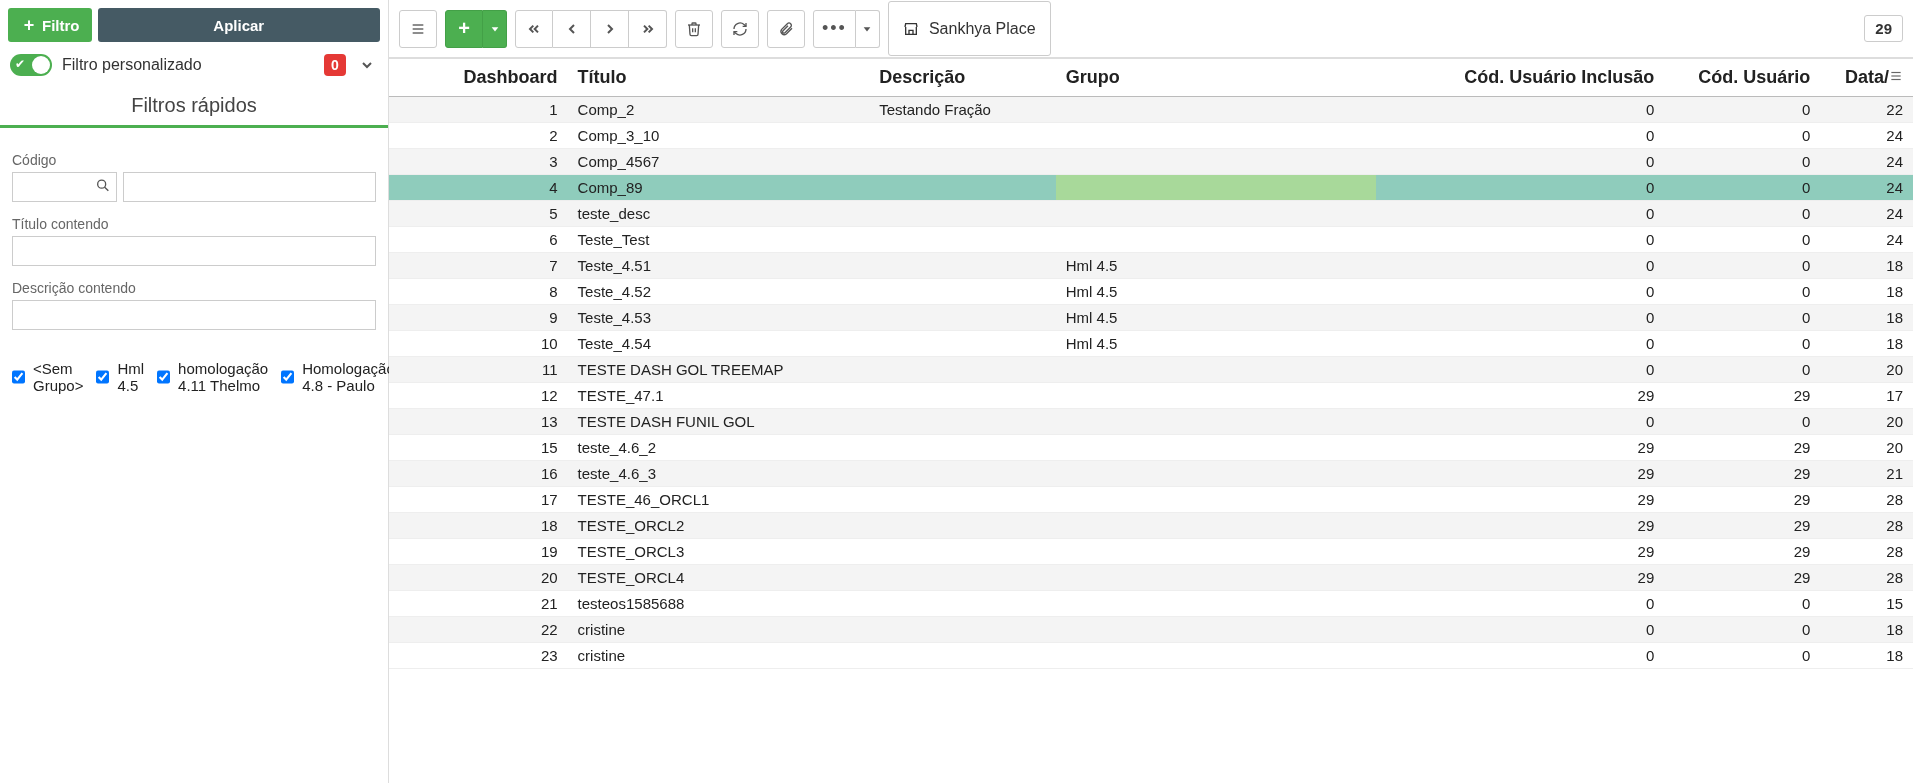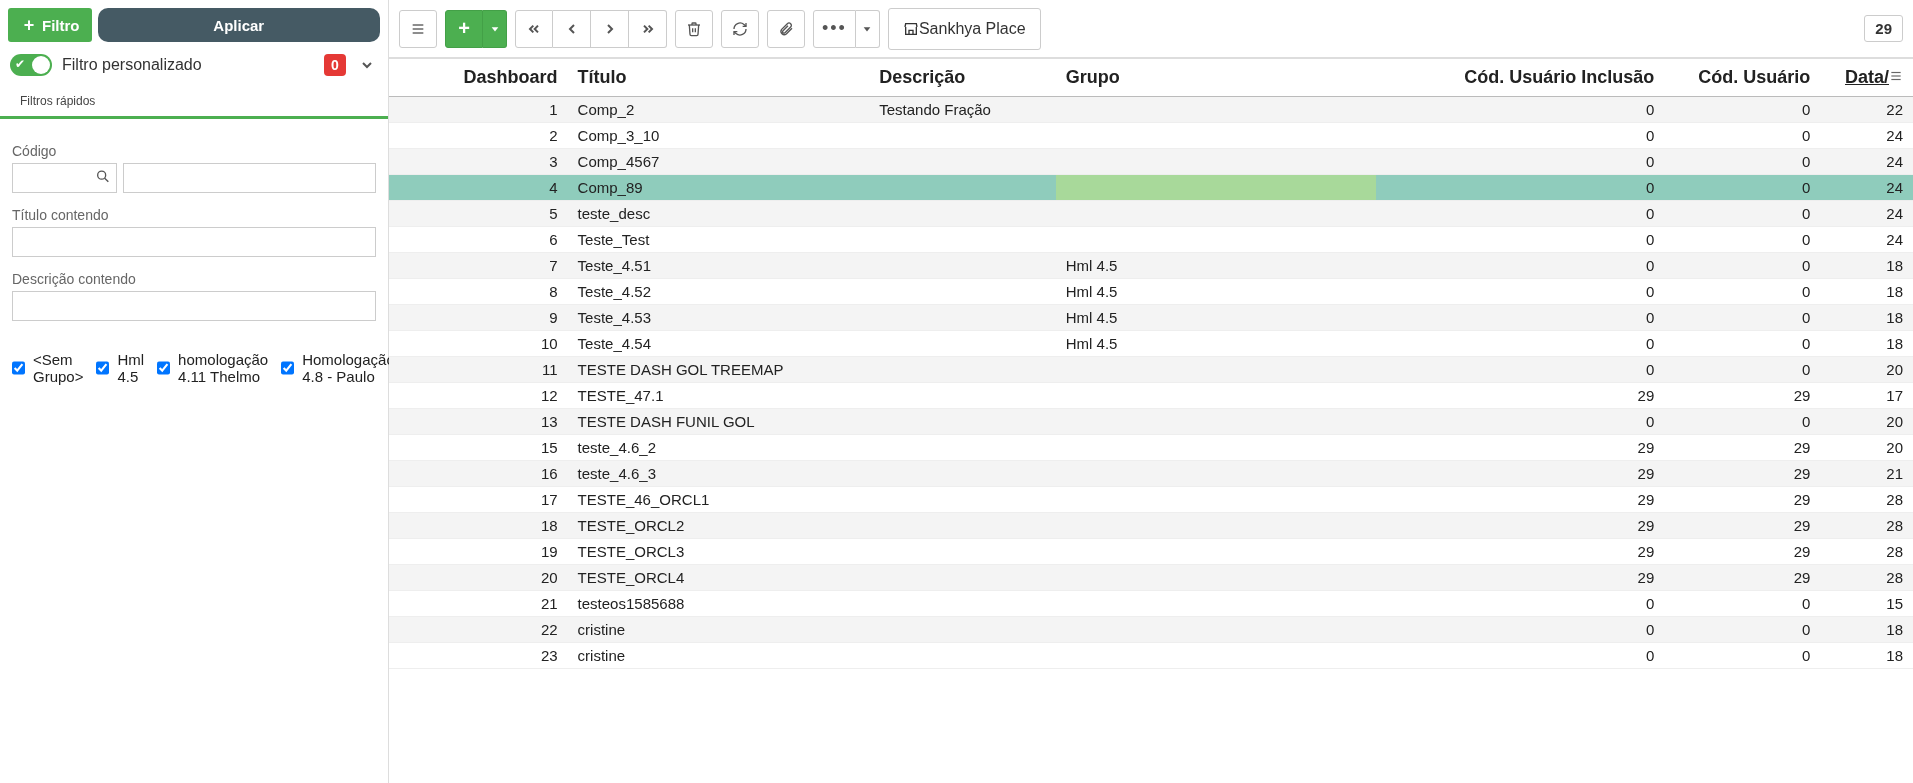--- a/index.html
+++ b/index.html
@@ -4,31 +4,31 @@
 <style>
 * { box-sizing: border-box; margin: 0; padding: 0; }
 body { font-family: Arial, Helvetica, sans-serif; font-size: 14px; color: #333; background: #fff; overflow: hidden; width: 1913px; height: 783px; }
 .app { display: flex; width: 100%; height: 100%; }
 
 
 .sidebar { width: 389px; flex-shrink: 0; border-right: 1px solid #ddd; display: flex; flex-direction: column; }
 .sidebar-top { display: flex; gap: 6px; padding: 8px; }
 .btn-filtro { display: flex; align-items: center; gap: 4px; background: #4caf50; color: #fff; border: none; padding: 6px 12px; border-radius: 3px; font-weight: bold; font-size: 15px; cursor: pointer; height: 34px; }
 .btn-filtro .plus { display:inline-flex; align-items:center; justify-content:center; width:18px; height:18px; font-size:18px; font-weight:bold; }
-.btn-aplicar { flex:1; background: #455a64; color:#fff; border:none; border-radius:10px; font-weight:bold; font-size:15px; cursor:pointer; height:34px; }
+.btn-aplicar { flex:1; background: #455a64; color:#fff; border:none; border-radius:3px; font-weight:bold; font-size:15px; cursor:pointer; height:34px; }
 
 .toggle-row { display:flex; align-items:center; gap:10px; padding: 4px 10px 10px 10px; }
 .toggle { width:42px; height:22px; background:#4caf50; border-radius:11px; position:relative; cursor:pointer; flex-shrink:0; }
 .toggle::after { content:""; position:absolute; width:18px; height:18px; background:#fff; border-radius:50%; top:2px; right:2px; }
 .toggle .check { position:absolute; left:5px; top:3px; color:#fff; font-size:12px; }
 .toggle-label { font-size:16px; color:#333; flex:1; }
 .badge-red { background:#e53935; color:#fff; border-radius:4px; min-width:22px; height:22px; display:inline-flex; align-items:center; justify-content:center; font-weight:bold; font-size:14px; padding:0 6px; }
 .chevron-down { width:22px; height:22px; display:inline-flex; align-items:center; justify-content:center; color:#555; cursor:pointer; font-size:16px; }
 
-.section-header { padding: 8px 20px; font-size:12px; color:#444; border-bottom: 3px solid #4caf50; }
+.section-header { padding: 8px 20px; font-size:20px; color:#444; border-bottom: 3px solid #4caf50; text-align: center; }
 .quickfilter-body { padding: 24px 12px; display:flex; flex-direction:column; gap:14px; }
 .qf-label { font-size:14px; color:#666; }
 .qf-row { display:flex; gap:6px; }
 .qf-input { border:1px solid #ccc; height:30px; padding:0 6px; width:100%; font-size:14px; }
 .qf-search-wrap { position:relative; width:105px; flex-shrink:0; }
 .qf-search-wrap .search-icon { position:absolute; right:6px; top:50%; transform:translateY(-50%); pointer-events:none; color:#555; }
 .qf-block { display:flex; flex-direction:column; gap:4px; }
 
 .groups-header { display:flex; align-items:center; gap:8px; padding: 8px 12px; border-top:1px solid #eee; border-bottom:1px solid #eee; font-size:16px; color:#333; }
 .groups-list { padding: 6px 12px; display:flex; flex-direction:row; gap:10px; }
@@ -36,41 +36,41 @@
 input[type=checkbox] { width:16px; height:16px; cursor:pointer; }
 
 
 .main { flex:1; display:flex; flex-direction:column; min-width:0; }
 .toolbar { height:58px; border-bottom:1px solid #ddd; display:flex; align-items:center; padding:0 10px; gap:8px; position:relative; }
 .tbtn { height:38px; min-width:38px; border:1px solid #ccc; background:#fff; border-radius:3px; display:inline-flex; align-items:center; justify-content:center; cursor:pointer; color:#555; font-size:16px; padding:0 8px; }
 .tbtn-group { display:flex; }
 .tbtn-group .tbtn:not(:first-child) { border-left:none; border-top-left-radius:0; border-bottom-left-radius:0; }
 .tbtn-group .tbtn:not(:last-child) { border-top-right-radius:0; border-bottom-right-radius:0; }
 .tbtn-green { background:#4caf50; color:#fff; border-color:#43a047; }
-.sankhya-btn { height:42px; border:1px solid #ccc; background:#fff; border-radius:3px; display:inline-flex; align-items:center; padding:0 14px; font-size:16px; color:#333; cursor:pointer; }
+.sankhya-btn { height:55px; border:1px solid #ccc; background:#fff; border-radius:3px; display:inline-flex; align-items:center; gap:10px; padding:0 14px; font-size:16px; color:#333; cursor:pointer; }
 .toolbar-right { margin-left:auto; }
 .badge-count { border:1px solid #ccc; border-radius:3px; padding:4px 10px; font-size:15px; font-weight:bold; color:#333; background:#fff; }
 
 
 .grid-wrap { flex:1; overflow:auto; position:relative; }
 table { border-collapse:collapse; width:100%; table-layout:fixed; }
 thead th { background:#fff; border-bottom:1px solid #bbb; border-top:1px solid #ddd; font-size:18px; font-weight:bold; color:#222; padding:8px 10px; text-align:left; white-space:nowrap; overflow:hidden; text-overflow:ellipsis; position:sticky; top:0; }
 thead th.num, tbody td.num { text-align:right; }
 tbody td { border-bottom:1px solid #eee; padding:4px 10px; height:25px; font-size:15px; color:#222; white-space:nowrap; overflow:hidden; text-overflow:ellipsis; }
 tbody tr:nth-child(odd) td { background:#f4f4f4; }
 tbody tr:nth-child(even) td { background:#fff; }
 tbody tr.selected td { background:#8fccbc !important; }
 tbody tr.selected td.cell-grupo { background:#a8d99a !important; }
 .col-dash { width:135px; }
 .col-titulo { width:228px; }
 .col-desc { width:141px; }
 .col-grupo { width:242px; }
 .col-uinc { width:218px; }
 .col-usu { width:118px; }
-.col-data { width:70px;text-decoration:underline; }
+.col-data { width:70px; }
 th .menu-icon { float:right; color:#666; }
 
 
 .svg-icon { width:16px; height:16px; }
 </style>
 </head>
 <body>
 
 <div class="app">
 

